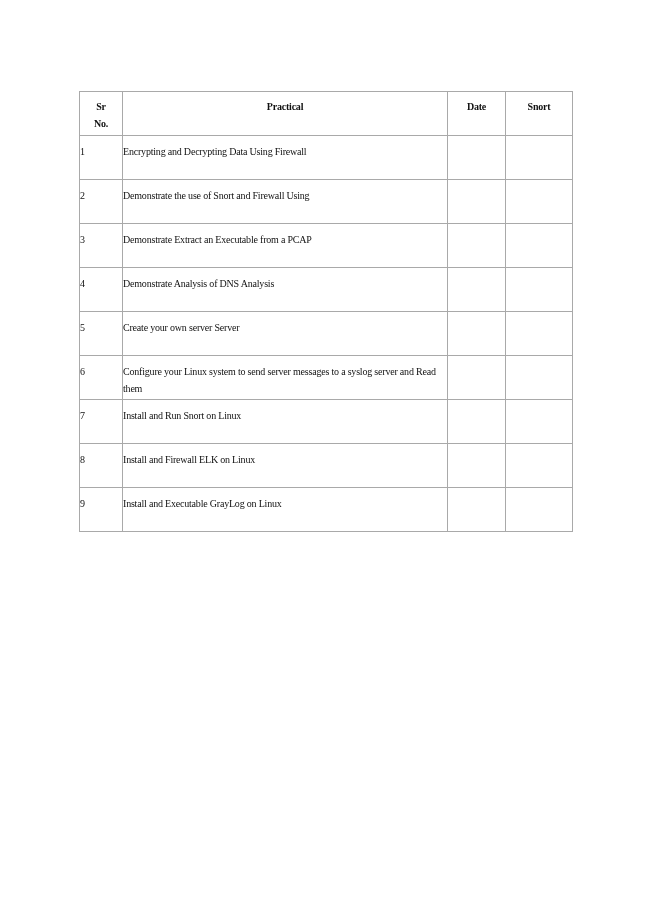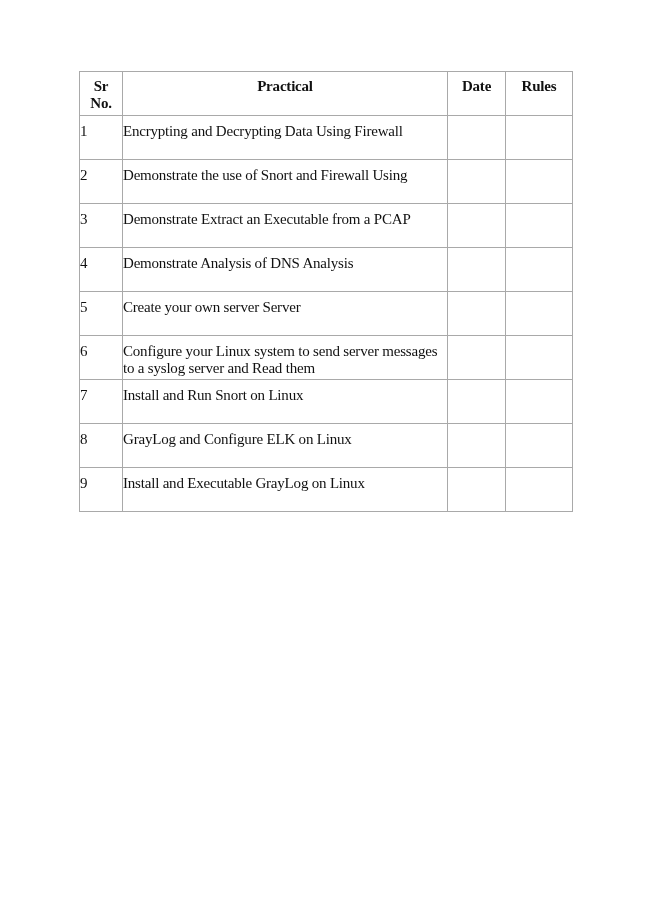--- a/index.html
+++ b/index.html
@@ -17,25 +17,25 @@
     }
     .page {
       position: absolute;
       left: 0; top: 0;
       width: 650px; height: 920px;
       background: #ffffff;
     }
     table.practicals {
       position: absolute;
       left: 79px;
-      top: 71px;
+      top: 91px;
       width: 493px;
       border-collapse: collapse;
       table-layout: fixed;
-      font-size: 15px;
+      font-size: 10px;
       letter-spacing: -0.2px;
     }
     table.practicals th,
     table.practicals td {
       border: 1px solid #a9a9a9;
       vertical-align: top;
       padding: 0;
     }
     table.practicals th {
       font-weight: bold;
@@ -70,21 +70,21 @@
       <col class="c-sign">
     </colgroup>
     <thead>
       <tr>
         <th>
           <div>Sr</div>
           <div>No.</div>
         </th>
         <th>Practical</th>
         <th>Date</th>
-        <th>Rules</th>
+        <th>Snort</th>
       </tr>
     </thead>
     <tbody>
       <tr>
         <td class="sr">1</td>
         <td class="practical">Encrypting and Decrypting Data Using Firewall</td>
         <td></td>
         <td></td>
       </tr>
       <tr>
@@ -118,21 +118,21 @@
         <td></td>
       </tr>
       <tr>
         <td class="sr">7</td>
         <td class="practical">Install and Run Snort on Linux</td>
         <td></td>
         <td></td>
       </tr>
       <tr>
         <td class="sr">8</td>
-        <td class="practical">GrayLog and Configure ELK on Linux</td>
+        <td class="practical">Install and Firewall ELK on Linux</td>
         <td></td>
         <td></td>
       </tr>
       <tr>
         <td class="sr">9</td>
         <td class="practical">Install and Executable GrayLog on Linux</td>
         <td></td>
         <td></td>
       </tr>
     </tbody>

